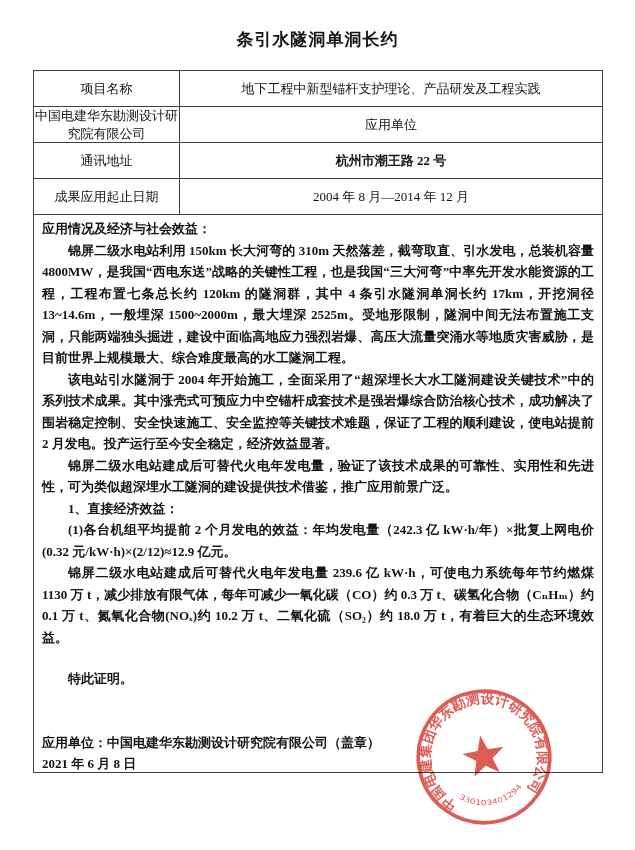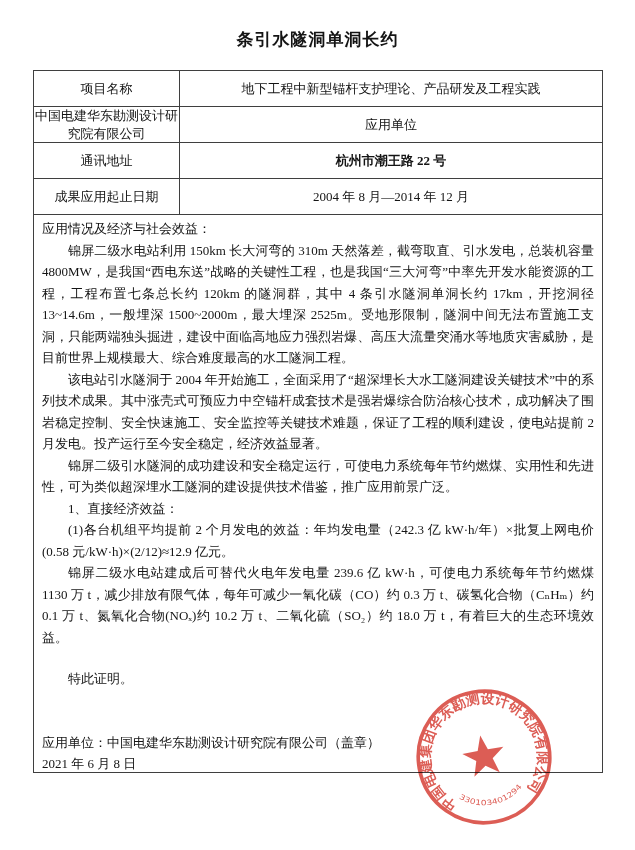--- a/index.html
+++ b/index.html
@@ -51,21 +51,21 @@
   .cell + .cell { border-left: 1px solid #3f3f3f; }
   .cell.bold { font-weight: bold; }
   .main-cell {
     height: 557px;
     padding: 3px 8px 0 8px;
     box-sizing: border-box;
     font-size: 13px;
     line-height: 21.5px;
     position: relative;
   }
-  .main-cell p { margin: 0; text-align: justify; }
+  .main-cell p { margin: 0; text-align: justify; font-weight: bold; }
   .indent { text-indent: 2em; }
   .closing { text-indent: 2em; margin-top: 20px !important; }
   .sig-block { margin-top: 42px; }
   .sig-unit { text-align: right; padding-right: 6px; }
   .sig-date { text-align: right; padding-right: 56px; }
   .stamp {
     position: absolute;
     left: 411px;
     top: 684px;
     width: 146px;
@@ -103,23 +103,23 @@
 
     <div class="hrow cols2">
       <div class="cell">成果应用起止日期</div>
       <div class="cell">2004 年 8 月—2014 年 12 月</div>
     </div>
 
     <div class="main-cell">
       <p>应用情况及经济与社会效益：</p>
       <p class="indent">锦屏二级水电站利用 150km 长大河弯的 310m 天然落差，截弯取直、引水发电，总装机容量 4800MW，是我国“西电东送”战略的关键性工程，也是我国“三大河弯”中率先开发水能资源的工程，工程布置七条总长约 120km 的隧洞群，其中 4 条引水隧洞单洞长约 17km，开挖洞径 13~14.6m，一般埋深 1500~2000m，最大埋深 2525m。受地形限制，隧洞中间无法布置施工支洞，只能两端独头掘进，建设中面临高地应力强烈岩爆、高压大流量突涌水等地质灾害威胁，是目前世界上规模最大、综合难度最高的水工隧洞工程。</p>
       <p class="indent">该电站引水隧洞于 2004 年开始施工，全面采用了“超深埋长大水工隧洞建设关键技术”中的系列技术成果。其中涨壳式可预应力中空锚杆成套技术是强岩爆综合防治核心技术，成功解决了围岩稳定控制、安全快速施工、安全监控等关键技术难题，保证了工程的顺利建设，使电站提前 2 月发电。投产运行至今安全稳定，经济效益显著。</p>
-      <p class="indent">锦屏二级引水隧洞的成功建设和安全稳定运行，可使电力系统每年节约燃煤、实用性和先进性，可为类似超深埋水工隧洞的建设提供技术借鉴，推广应用前景广泛。</p>
+      <p class="indent">锦屏二级水电站建成后可替代火电年发电量，验证了该技术成果的可靠性、实用性和先进性，可为类似超深埋水工隧洞的建设提供技术借鉴，推广应用前景广泛。</p>
       <p class="indent">1、直接经济效益：</p>
-      <p class="indent">(1)各台机组平均提前 2 个月发电的效益：年均发电量（242.3 亿 kW·h/年）×批复上网电价(0.58 元/kW·h)×(2/12)≈12.9 亿元。</p>
+      <p class="indent">(1)各台机组平均提前 2 个月发电的效益：年均发电量（242.3 亿 kW·h/年）×批复上网电价(0.32 元/kW·h)×(2/12)≈12.9 亿元。</p>
       <p class="indent">锦屏二级水电站建成后可替代火电年发电量 239.6 亿 kW·h，可使电力系统每年节约燃煤 1130 万 t，减少排放有限气体，每年可减少一氧化碳（CO）约 0.3 万 t、碳氢化合物（CₙHₘ）约 0.1 万 t、氮氧化合物(NOₓ)约 10.2 万 t、二氧化硫（SO₂）约 18.0 万 t，有着巨大的生态环境效益。</p>
       <p class="closing">特此证明。</p>
 
       <div class="sig-block">
         <p class="sig-unit">应用单位：中国电建华东勘测设计研究院有限公司（盖章）</p>
         <p class="sig-date">2021 年 6 月 8 日</p>
       </div>
     </div>
 
   </div>

